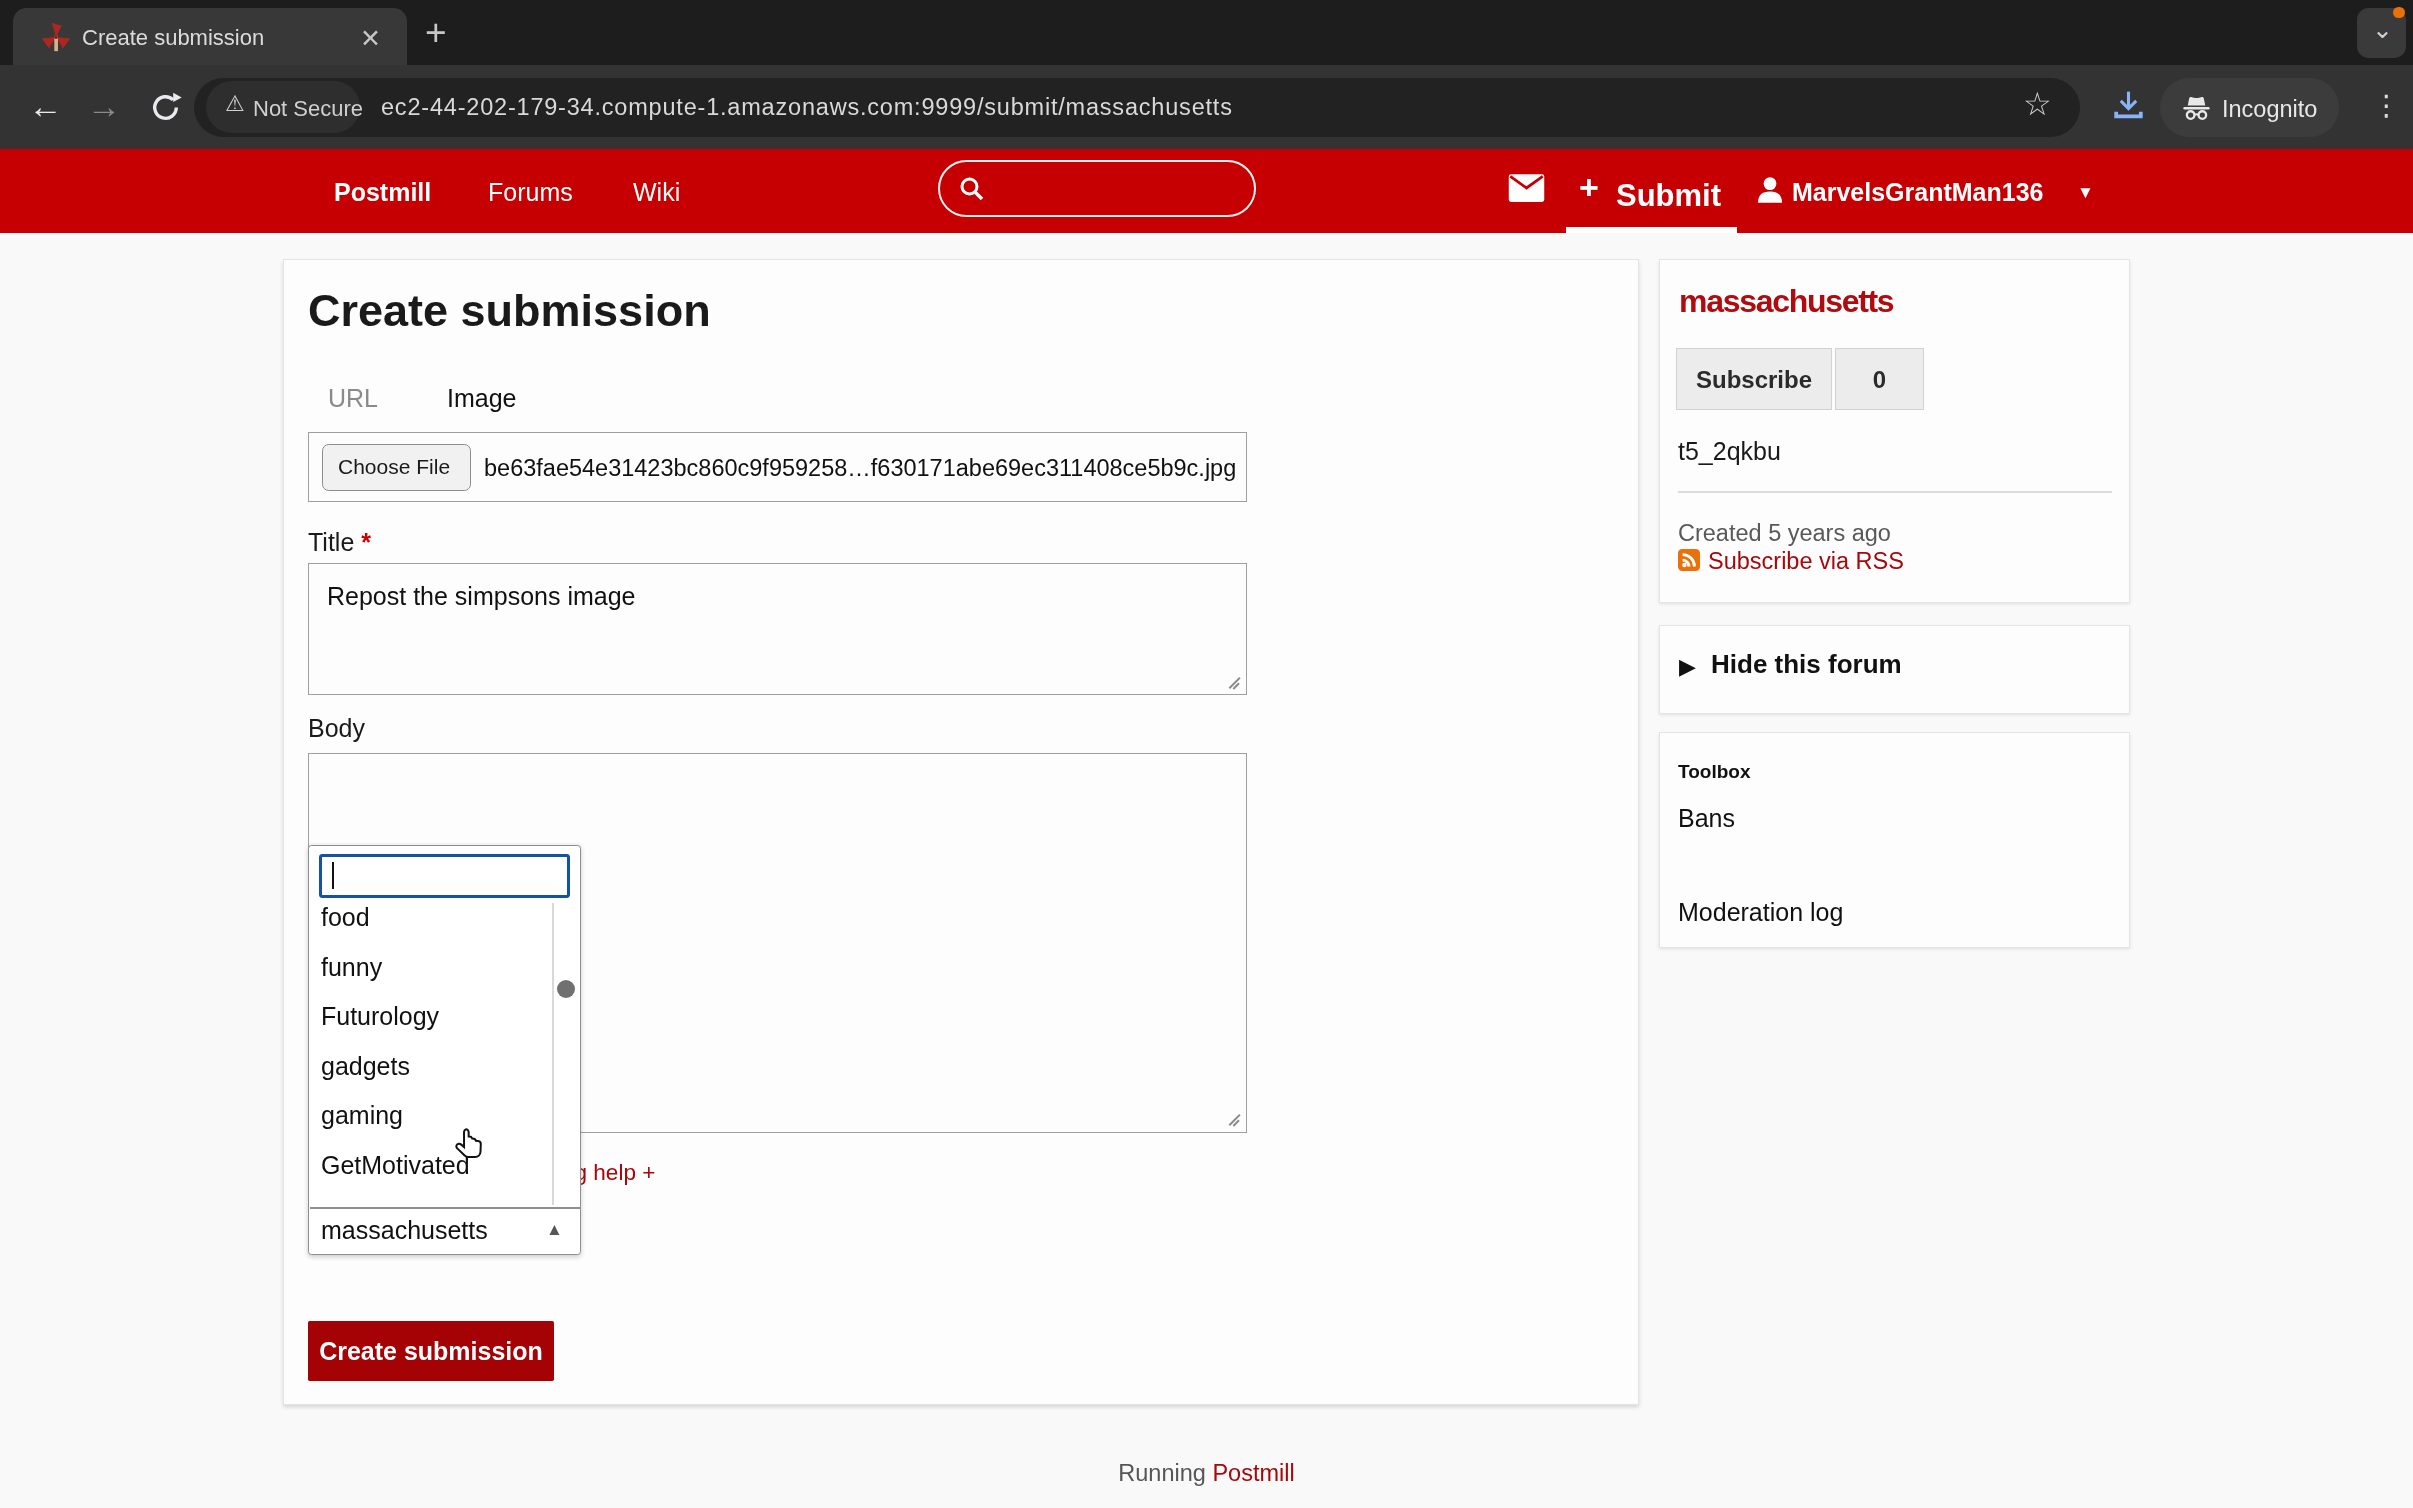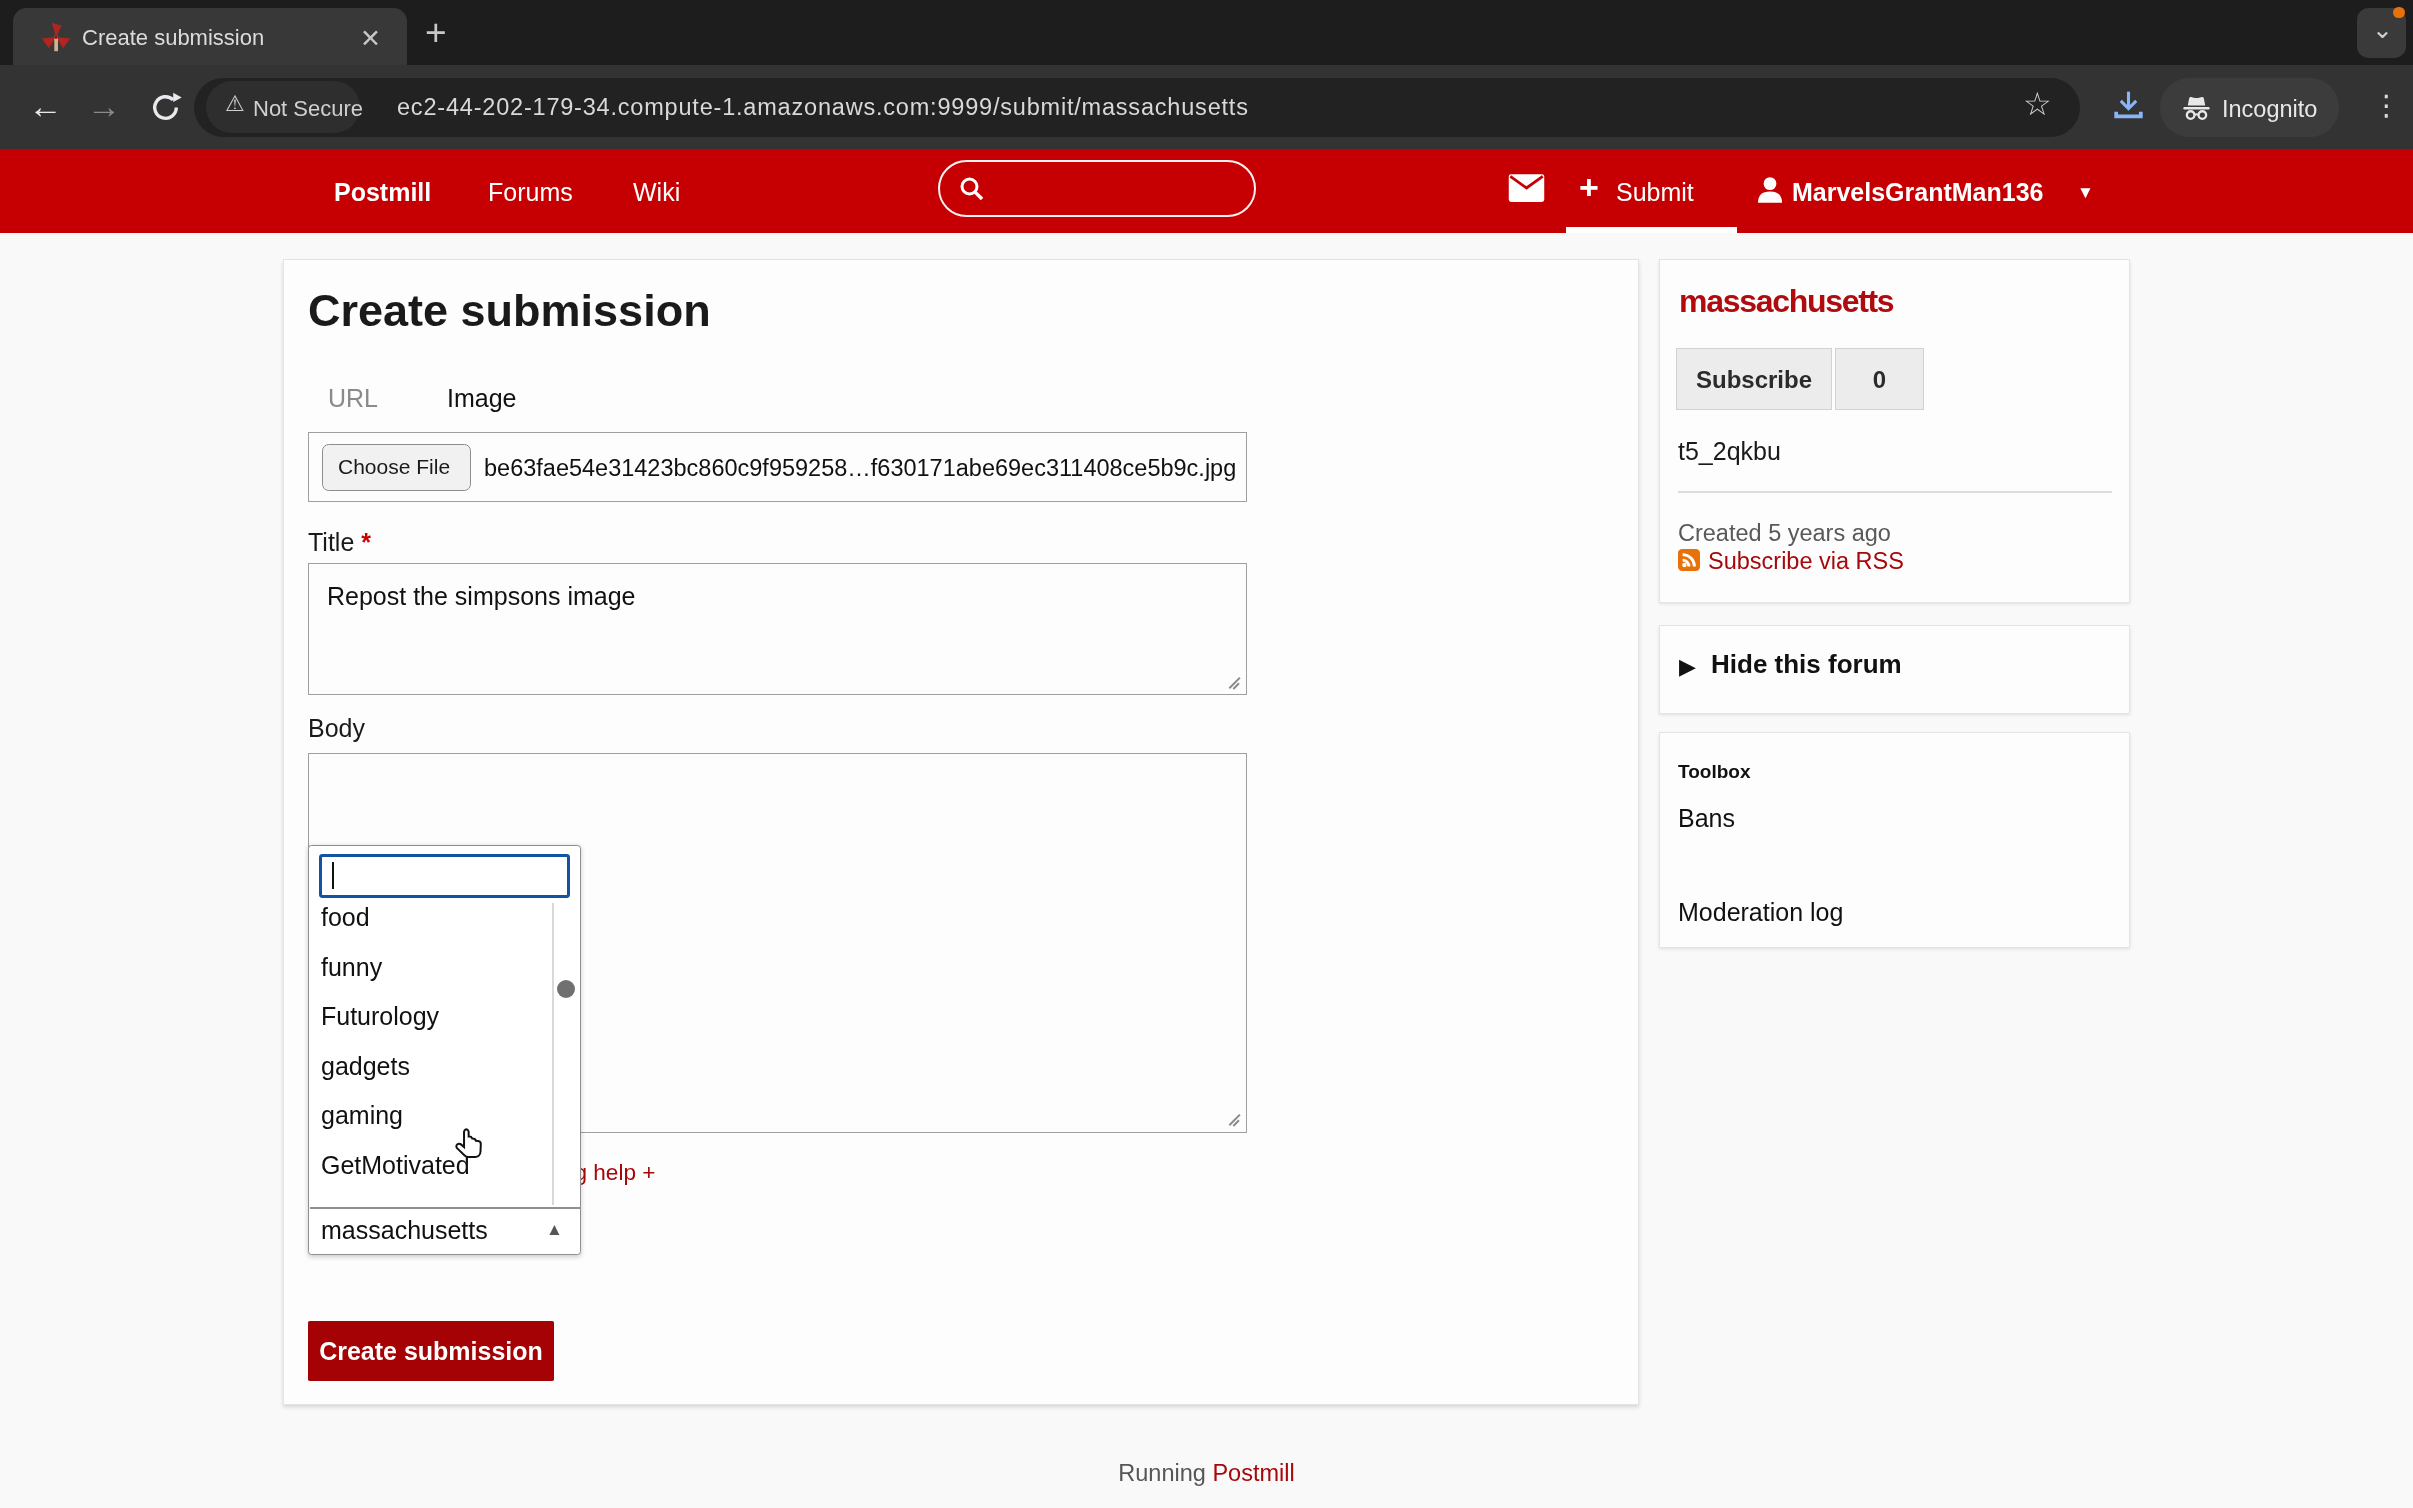--- a/index.html
+++ b/index.html
@@ -14,35 +14,35 @@
   #chev-chip { left:2357px; top:8.4px; width:49px; height:50px; background:#3a3a3a; border-radius:11.7px; }
   #chev { left:2372px; top:15px; color:#cfcfcf; font-size:25px; }
   #orange-dot { left:2393px; top:6.7px; width:11.7px; height:11.7px; border-radius:50%; background:#e8710a; }
   #toolbar { left:0; top:65px; width:2413px; height:84px; background:#333333; }
   .navico { font-size:34px; color:#e8eaed; top:87px; }
   #fwd-icon { color:#8a8a8a; }
   #omnibox { left:194px; top:78px; width:1886px; height:59px; background:#222222; border-radius:30px; }
   #notsecure { left:206px; top:81px; width:154px; height:52px; background:#2e2e2e; border-radius:26px; }
   #warn-icon { left:225px; top:91px; font-size:22px; color:#d0d0d0; }
   #notsecure-label { left:253px; top:96px; font-size:22px; color:#d0d0d0; }
-  #url-text { left:381px; top:94px; font-size:23.5px; color:#d9d9d9; letter-spacing:0.8px;margin-left:16px; }
+  #url-text { left:381px; top:94px; font-size:23.5px; color:#d9d9d9; letter-spacing:0.8px; }
   #star-icon { left:2023px; top:85px; font-size:32px; color:#cfcfcf; }
   #incog-chip { left:2160px; top:78px; width:179px; height:59px; background:#3c3c3c; border-radius:29px; }
   #incog-label { left:2222px; top:96px; font-size:23.5px; color:#e8e8e8; }
   #dots-icon { left:2372px; top:89px; font-size:28.5px; color:#dddddd; }
   
   #navbar { left:0; top:149px; width:2413px; height:84px; background:#c60002; }
   .navlink { top:178px; font-size:25px; color:#fff; }
   #nav-postmill { left:334px; font-weight:bold; }
   #nav-forums { left:488px; }
   #nav-wiki { left:633px; }
   #nav-search { left:938px; top:160px; width:318px; height:57px; border:2.5px solid rgba(255,255,255,0.95); border-radius:28.5px; }
   #submit-underline { left:1566px; top:227px; width:171px; height:5.9px; background:#fff; }
   #nav-submit-plus { left:1579px; top:168px; font-size:34px; color:#fff; font-weight:bold; }
-  #nav-submit-label { left:1616px; top:178px; font-size:25px; color:#fff; }
+  #nav-submit-label { left:1616px; top:178px; font-size:31px; color:#fff;font-weight:bold; }
   #nav-user-label { left:1792px; top:178px; font-size:25px; color:#fff; font-weight:bold; }
   #nav-user-caret { left:2077px; top:183px; font-size:17px; color:#fff; }
   
   #main-panel { left:283px; top:259px; width:1356px; height:1146px; background:#fdfdfd; border:0.8px solid #e4e4e4; box-shadow:0 2.5px 4.2px rgba(0,0,0,0.14); }
   #page-title { left:308px; top:285px; font-size:45px; font-weight:bold; color:#1a1a1a; }
   #tab-url { left:328px; top:384px; font-size:25px; color:#8a8a8a; }
   #tab-image { left:403px; top:384px; font-size:25px; color:#111;margin-left:44px; }
   #file-box { left:308px; top:432px; width:939px; height:70px; border:1.7px solid #9f9f9f; background:#fdfdfd; }
   #choose-file-btn { left:322px; top:444px; width:149px; height:47px; background:#f1f1f1; border:1.7px solid #8d8d8d; border-radius:6.7px; }
   #choose-file-label { left:338px; top:455px; font-size:21px; color:#1a1a1a; }

